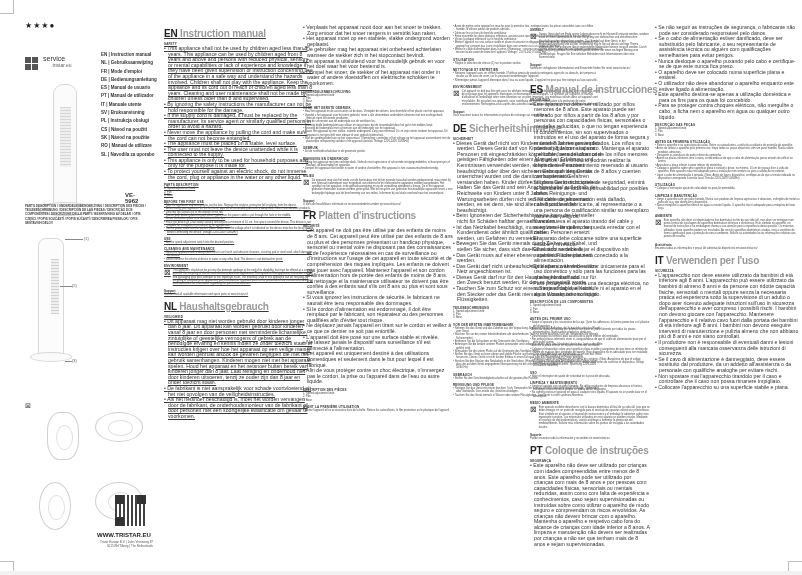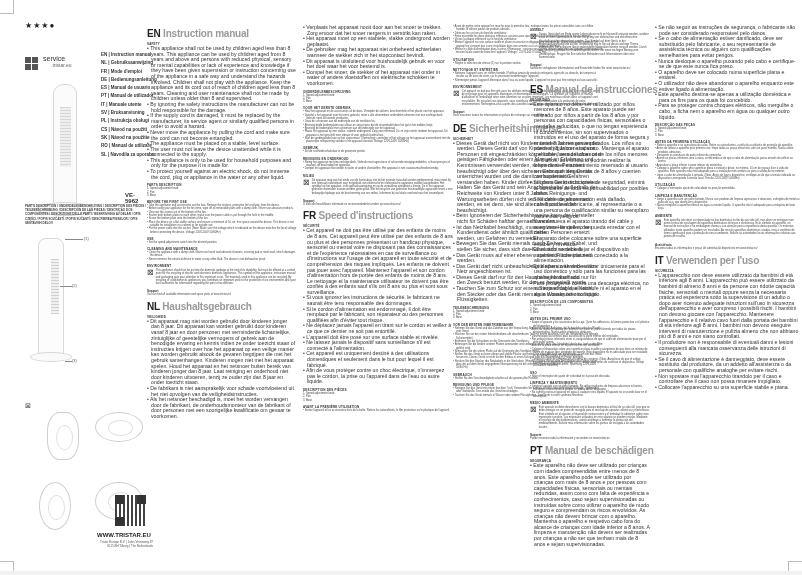--- a/index.html
+++ b/index.html
@@ -49,21 +49,21 @@
     linear-gradient(#111,#111) 22px 0/9px 9px no-repeat,
     linear-gradient(#111,#111) 0 22px/9px 9px no-repeat,
     repeating-linear-gradient(90deg, #222 0 2px, #fff 2px 4px),
     repeating-linear-gradient(0deg, #222 0 2px, #fff 2px 5px);
     background-blend-mode: normal; opacity: 0.85; }
   .website { position: absolute; left: 72px; top: 510px; font-size: 6px; font-weight: bold; color: #222; }
   .address { position: absolute; left: 72px; top: 518px; width: 56px; font-size: 3px; line-height: 4px; color: #555; text-align: right; }
 
   
   .col { position: absolute; top: 25px; width: 150px; }
-  .c1 { left: 147px; }
+  .c1 { left: 164px; text-decoration: underline; }
   .c2 { left: 303px; }
   .c3 { left: 453px; }
   .c4 { left: 605px; }
 
   .h-lang { font-size: 10px; color: #999; font-weight: bold; margin: 3px 0 1px; white-space: nowrap; letter-spacing: -0.2px; }
   .h-lang .code { color: #222; }
   .sub { font-size: 3px; font-weight: bold; color: #333; letter-spacing: 0.2px; margin-top: 3px; line-height: 4px; }
   ul.big { list-style: none; }
   ul.big li { font-size: 5.2px; line-height: 5.6px; color: #333; padding-left: 4px; text-indent: -4px; }
   ul.big li::before { content: "• "; }
@@ -231,21 +231,21 @@
     <li>Dompel het apparaat nooit onder in water of andere vloeistoffen. Het apparaat is niet vaatwasmachinebestendig.</li>
   </ul>
   <div class="sub">MILIEU</div>
   <div class="env">
       <span class="bin">⊠</span>
       <p>Dit apparaat mag aan het einde van de levensduur niet bij het normale huisafval worden gedeponeerd, maar moet bij een speciaal inzamelpunt voor hergebruik van elektrische en elektronische apparaten worden aangeboden. Het symbool op het apparaat, in de gebruiksaanwijzing en op de verpakking attendeert u hierop. De in het apparaat gebruikte materialen kunnen worden gerecycled. Met het recyclen van gebruikte huishoudelijke apparaten levert u een belangrijke bijdrage aan de bescherming van ons milieu. Informeer bij uw lokale overheid naar het inzamelpunt.</p>
     </div>
   <div class="support-h">Support</div>
   <div class="support-t">U kunt alle beschikbare informatie en reserveonderdelen vinden op www.tristar.eu!</div>
 
-  <div class="h-lang" style="margin-top:4px"><span class="code">FR</span> <span>Speed d'instructions</span></div>
+  <div class="h-lang" style="margin-top:4px"><span class="code">FR</span> <span>Platten d'instructions</span></div>
   <div class="sub">SÉCURITÉ</div>
   <ul class="big">
     <li>Cet appareil ne doit pas être utilisé par des enfants de moins de 8 ans. Cet appareil peut être utilisé par des enfants de 8 ans ou plus et des personnes présentant un handicap physique, sensoriel ou mental voire ne disposant pas des connaissances et de l'expérience nécessaires en cas de surveillance ou d'instructions sur l'usage de cet appareil en toute sécurité et de compréhension des risques impliqués. Les enfants ne doivent pas jouer avec l'appareil. Maintenez l'appareil et son cordon d'alimentation hors de portée des enfants de moins de 8 ans. Le nettoyage et la maintenance utilisateur ne doivent pas être confiés à des enfants sauf s'ils ont 8 ans ou plus et sont sous surveillance.</li>
     <li>Si vous ignorez les instructions de sécurité, le fabricant ne saurait être tenu responsable des dommages.</li>
     <li>Si le cordon d'alimentation est endommagé, il doit être remplacé par le fabricant, son réparateur ou des personnes qualifiées afin d'éviter tout risque.</li>
     <li>Ne déplacez jamais l'appareil en tirant sur le cordon et veillez à ce que ce dernier ne soit pas entortillé.</li>
     <li>L'appareil doit être posé sur une surface stable et nivelée.</li>
     <li>Ne laissez jamais le dispositif sans surveillance s'il est connecté à l'alimentation.</li>
     <li>Cet appareil est uniquement destiné à des utilisations domestiques et seulement dans le but pour lequel il est fabriqué.</li>
     <li>Afin de vous protéger contre un choc électrique, n'immergez pas le cordon, la prise ou l'appareil dans de l'eau ou autre liquide.</li>
@@ -376,21 +376,21 @@
     <li>No sumerja nunca el aparato en agua o cualquier otro líquido. El aparato no se puede lavar en el lavavajillas.</li>
   </ul>
   <div class="sub">MEDIO AMBIENTE</div>
   <div class="env">
       <span class="bin">⊠</span>
       <p>Este aparato no debe desecharse con la basura doméstica al final de su vida útil, sino que se debe entregar en un punto de recogida para el reciclaje de aparatos eléctricos y electrónicos. Este símbolo en el aparato, el manual de instrucciones y el embalaje le advierten sobre esta importante cuestión. Los materiales utilizados en este aparato se pueden reciclar. Mediante el reciclaje de electrodomésticos, usted contribuye a fomentar la protección del medioambiente. Solicite más información sobre los puntos de recogida a las autoridades locales.</p>
     </div>
   <div class="support-h">Soporte</div>
   <div class="support-t">Puede encontrar toda la información y recambios en www.tristar.eu</div>
 
-  <div class="h-lang" style="margin-top:5px"><span class="code">PT</span> <span>Manual de beschädigen</span></div>
+  <div class="h-lang" style="margin-top:5px"><span class="code">PT</span> <span>Coloque de instruções</span></div>
   <div class="sub">SEGURANÇA</div>
   <ul class="big">
     <li>Este aparelho não deve ser utilizado por crianças com idades compreendidas entre menos de 8 anos. Este aparelho pode ser utilizado por crianças com mais de 8 anos e por pessoas com capacidades físicas, sensoriais ou mentais reduzidas, assim como com falta de experiência e conhecimentos, caso sejam supervisionadas ou instruídas sobre como utilizar o aparelho de modo seguro e compreendam os riscos envolvidos. As crianças não devem brincar com o aparelho. Mantenha o aparelho e respetivo cabo fora do alcance de crianças com idade inferior a 8 anos. A limpeza e manutenção não devem ser realizadas por crianças a não ser que tenham mais de 8 anos e sejam supervisionadas.</li>
   </ul>
 </div>
 
 <div class="col" style="left:655px;top:25px;width:145px">
   <ul class="big">
     <li>Se não seguir as instruções de segurança, o fabricante não pode ser considerado responsável pelo danos.</li>
     <li>Se o cabo de alimentação estiver danificado, deve ser substituído pelo fabricante, o seu representante de assistência técnica ou alguém com qualificações semelhantes para evitar perigos.</li>

